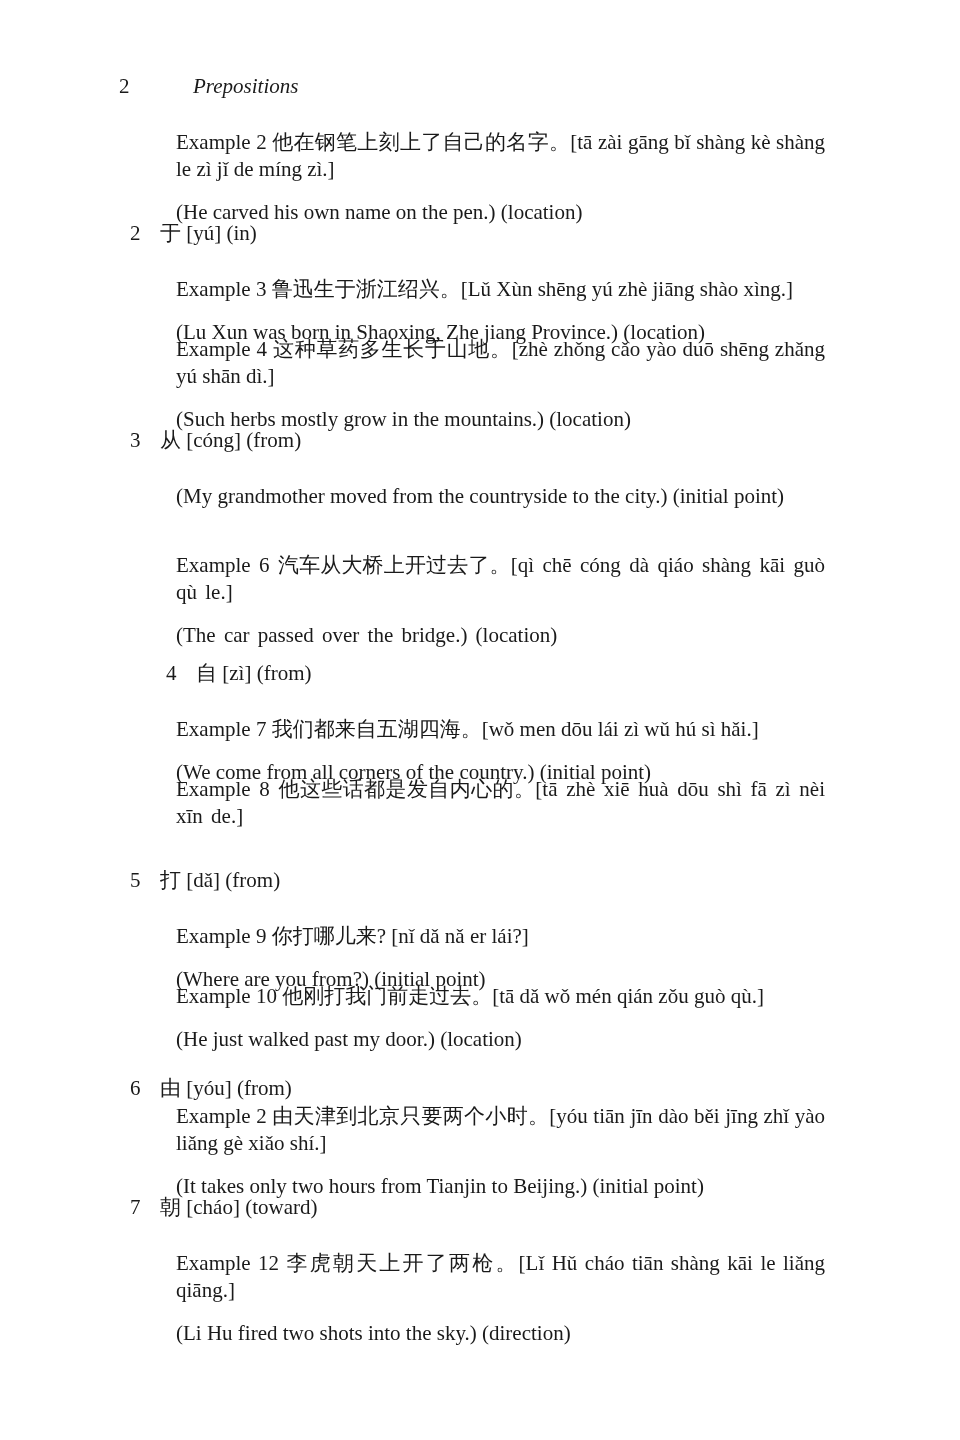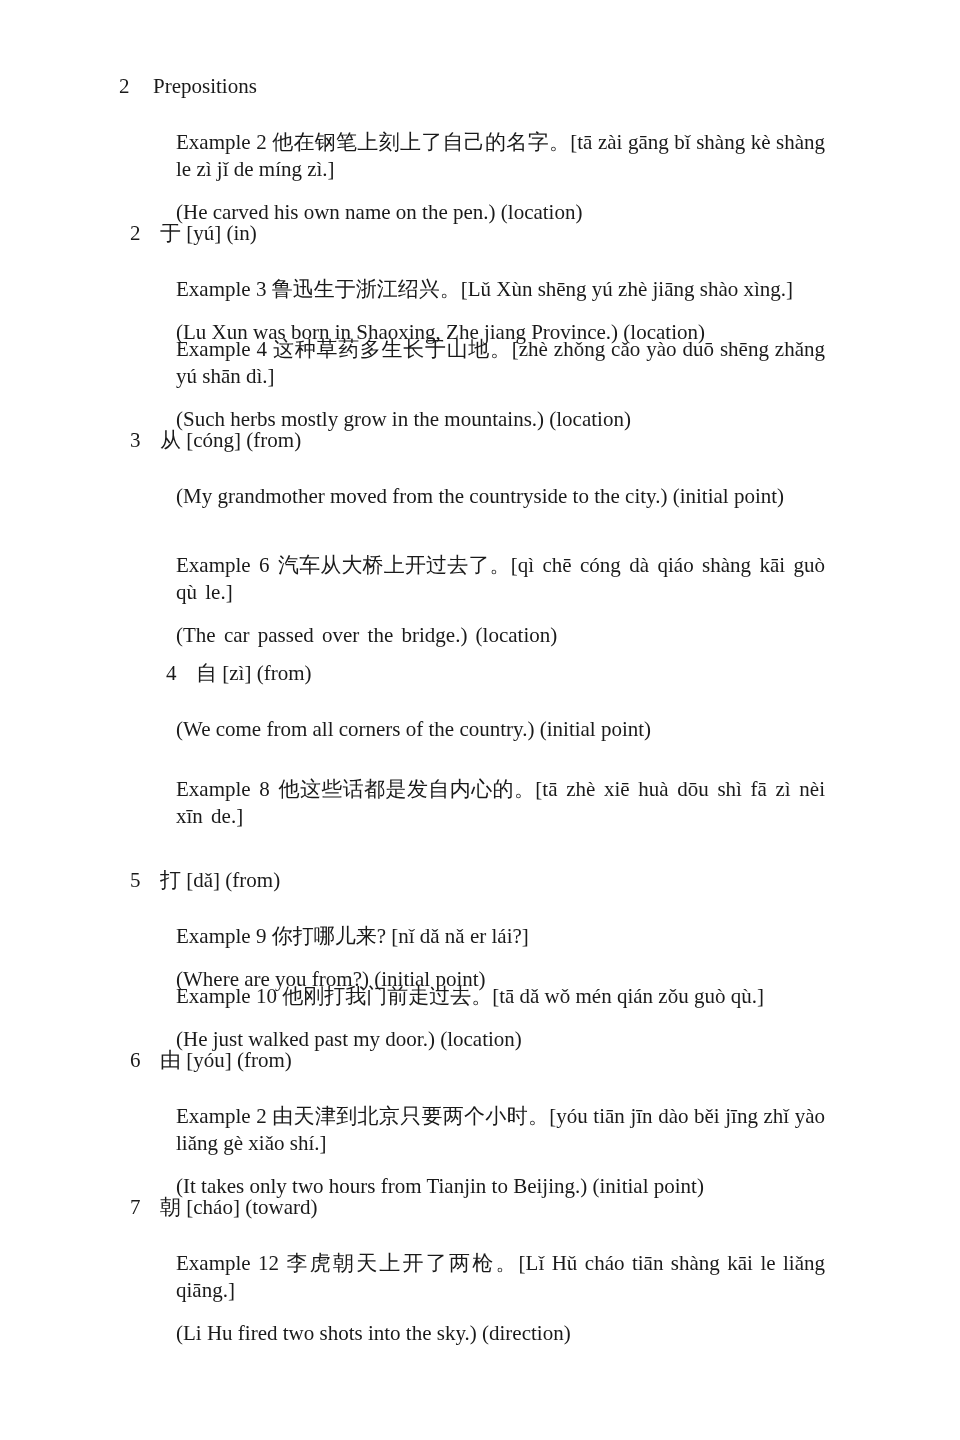--- a/index.html
+++ b/index.html
@@ -28,20 +28,22 @@
       top: 73px;
       font-size: 21px;
       line-height: 26px;
       white-space: nowrap;
     }
     .running-head .page-num {
       display: inline-block;
       width: 34px;
     }
     .running-head .chapter-title {
+      font-style: italic;
+      margin-left: 40px;
     }
     .block {
       position: absolute;
       left: 160px;
       width: 681px;
       font-size: 21px;
       line-height: 27px;
     }
     .example p {
       margin: 16px;
@@ -108,20 +110,24 @@
       <span>Example 6</span>
       <span>汽车从大桥上开过去了。</span><span>[qì chē cóng dà qiáo shàng kāi guò qù le.]</span>
     </p>
     <p>(The car passed over the bridge.) (location)</p>
   </div>
 
   <div class="heading" style="top:660px;margin-left:36px;">
     <span class="num">4</span><span>自</span> <span>[zì]</span> <span>(from)</span>
   </div>
   <div class="block example" style="top:700px;">
+    <p>
+      <span>Example 7</span>
+      <span>我们都来自五湖四海。</span><span>[wǒ men dōu lái zì wǔ hú sì hǎi.]</span>
+    </p>
     <p>(We come from all corners of the country.) (initial point)</p>
   </div>
   <div class="block example spaced" style="top:760px;">
     <p>
       <span>Example 8</span>
       <span>他这些话都是发自内心的。</span><span>[tā zhè xiē huà dōu shì fā zì nèi xīn de.]</span>
     </p>
   </div>
 
   <div class="heading" style="top:867px;">
@@ -135,21 +141,21 @@
     <p>(Where are you from?) (initial point)</p>
   </div>
   <div class="block example" style="top:967px;">
     <p>
       <span>Example 10</span>
       <span>他刚打我门前走过去。</span><span>[tā dǎ wǒ mén qián zǒu guò qù.]</span>
     </p>
     <p>(He just walked past my door.) (location)</p>
   </div>
 
-  <div class="heading" style="top:1047px;">
+  <div class="heading" style="top:1075px;">
     <span class="num">6</span><span>由</span> <span>[yóu]</span> <span>(from)</span>
   </div>
   <div class="block example" style="top:1087px;">
     <p>
       <span>Example 2</span>
       <span>由天津到北京只要两个小时。</span><span>[yóu tiān jīn dào běi jīng zhǐ yào liǎng gè xiǎo shí.]</span>
     </p>
     <p>(It takes only two hours from Tianjin to Beijing.) (initial point)</p>
   </div>
 

